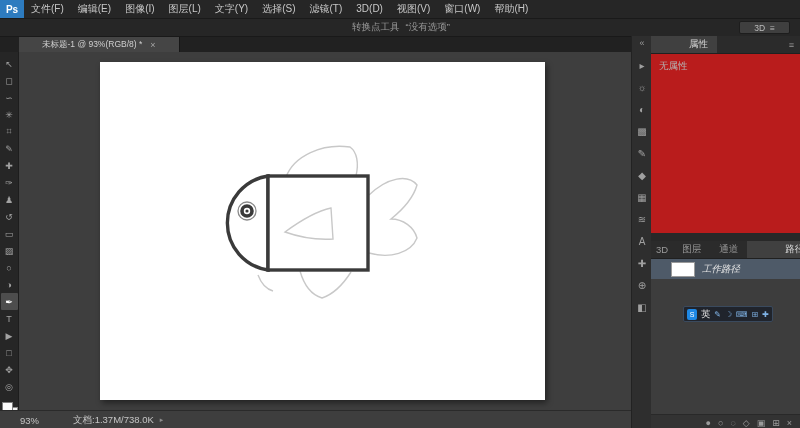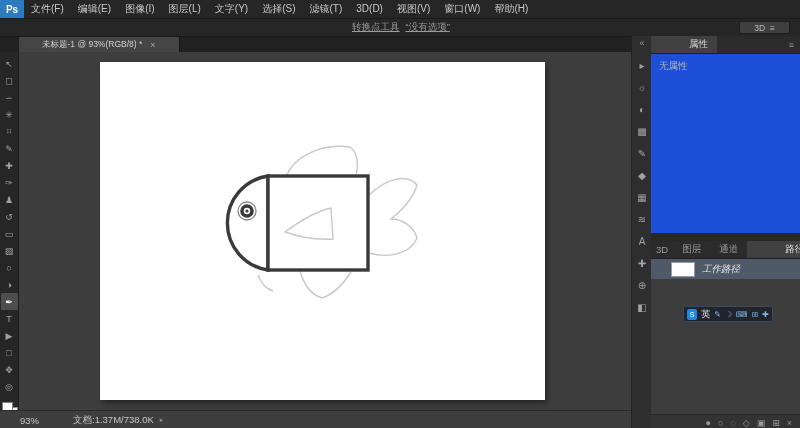--- a/index.html
+++ b/index.html
@@ -9,21 +9,21 @@
   
   .menubar{position:absolute;left:0;top:0;right:0;height:18px;background:#262626;
            display:flex;align-items:center;color:#c8c8c8;font-size:10px;border-bottom:1px solid #1a1a1a;}
   .ps-logo{width:24px;height:18px;background:#2d7bbf;color:#fff;font-weight:bold;font-size:10px;
            display:flex;align-items:center;justify-content:center;}
   .menu-item{padding:2px 7px;line-height:18px;white-space:nowrap;cursor:default;}
 
   
   .optionsbar{position:absolute;left:0;top:19px;right:0;height:17px;background:#262626;
               border-bottom:1px solid #191919;font-size:9.5px;color:#9a9a9a;}
-  .tool-options{position:absolute;left:352px;top:2px;display:flex;gap:6px;align-items:center;text-decoration:underline;}
+  .tool-options{position:absolute;left:352px;top:2px;display:flex;gap:6px;align-items:center;}
   .workspace-btn{position:absolute;right:10px;top:2px;height:11px;padding:0 14px;background:#3f3f3f;
                  border:1px solid #1d1d1d;border-radius:2px;color:#bdbdbd;font-size:8.5px;
                  display:flex;align-items:center;gap:5px;}
 
   
   .tabbar{position:absolute;left:0;top:37px;width:631px;height:15px;background:#212121;}
   .doc-tab{position:absolute;left:19px;top:0;height:15px;background:#454545;color:#cfcfcf;font-size:8.5px;
            display:flex;align-items:center;padding:0 23px;gap:8px;border-right:1px solid #161616;white-space:nowrap;}
   .doc-tab .close{color:#a5a5a5;font-size:9px;}
 
@@ -57,21 +57,21 @@
   .collapse-btn{height:13px;color:#9a9a9a;font-size:9px;margin:2px 0 3px;}
   .dock-icon{width:18px;height:22px;display:flex;align-items:center;justify-content:center;
              color:#a0a0a0;font-size:10px;}
 
   
   .panels{position:absolute;left:651px;top:36px;width:149px;height:392px;background:#282828;}
   .group-header{height:17px;background:#2b2b2b;display:flex;align-items:stretch;border-bottom:1px solid #202020;}
   .panel-tab{padding:2px 9px;font-size:9.5px;color:#9a9a9a;display:flex;align-items:center;white-space:nowrap;}
   .panel-tab.active{background:#404040;color:#d5d5d5;padding-left:38px;}
   .panel-menu{margin-left:auto;color:#999;font-size:9px;padding:2px 6px;display:flex;align-items:center;}
-  .props-content{height:179px;background:#1d4ed8;color:#b5b5b5;font-size:9.5px;padding:6px 8px;box-sizing:border-box;}
+  .props-content{height:179px;background:#b91c1c;color:#b5b5b5;font-size:9.5px;padding:6px 8px;box-sizing:border-box;}
   .group-gap{height:8px;background:#282828;}
   .paths-content{height:155px;background:#3d3d3d;position:relative;}
   .path-row{height:20px;background:#4e5a68;display:flex;align-items:center;gap:7px;padding:0 20px;}
   .path-thumb{width:24px;height:15px;background:#fff;border:1px solid #9a9a9a;box-sizing:border-box;}
   .path-label{font-style:italic;font-size:9.5px;color:#e6e6e6;}
   .paths-bottombar{height:16px;background:#333;border-top:1px solid #292929;display:flex;align-items:center;
                    justify-content:flex-end;gap:7px;padding:0 8px;}
   .paths-bottombar .pbtn{color:#9b9b9b;font-size:9px;}
 
   

